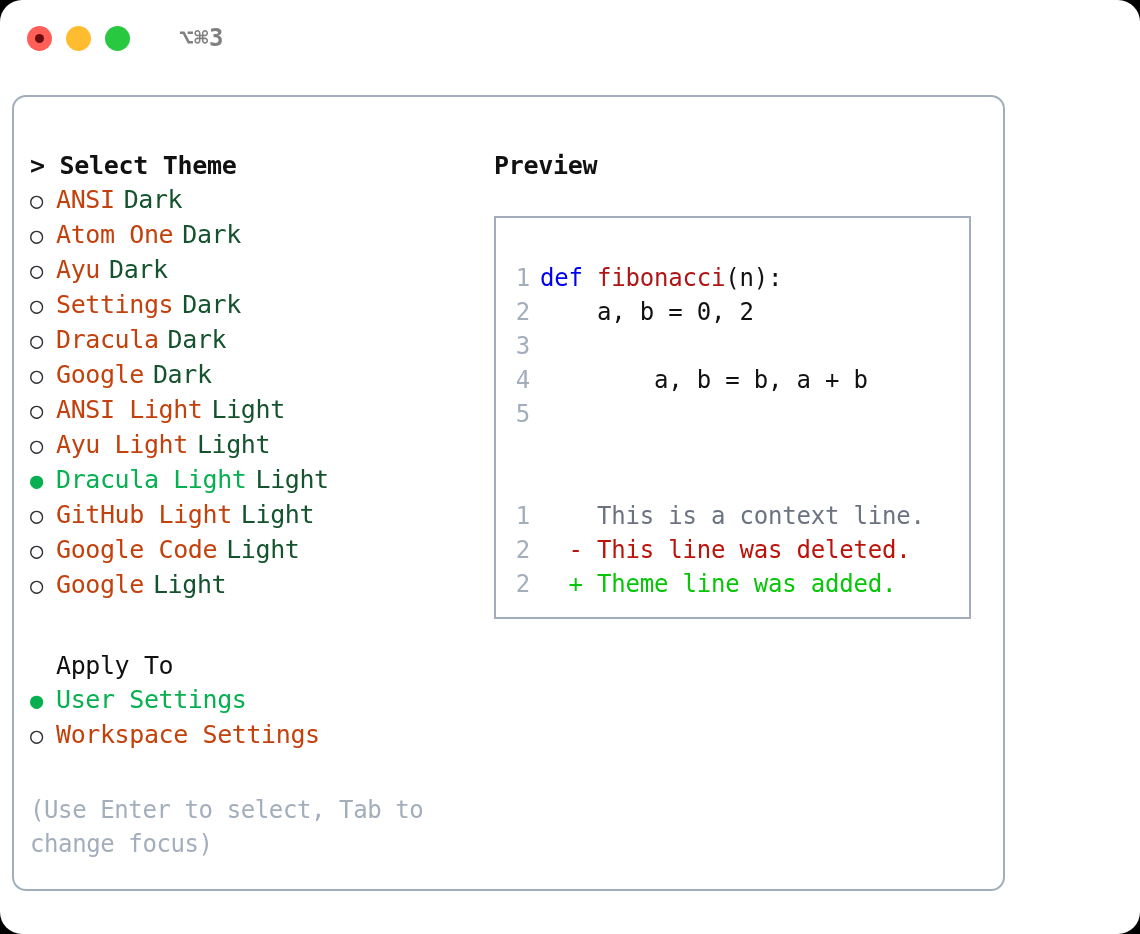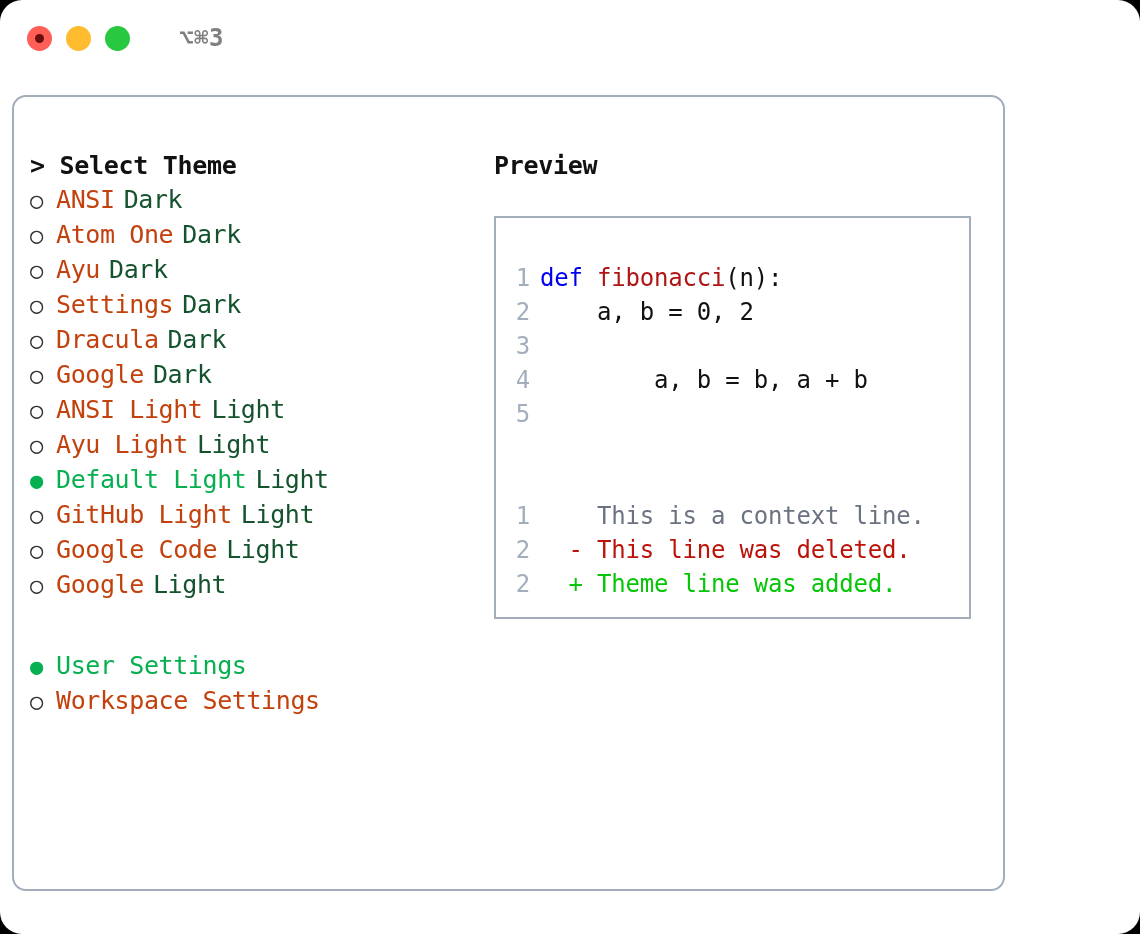--- a/index.html
+++ b/index.html
@@ -167,32 +167,34 @@
         <div class="list-header">&gt; Select Theme</div>
         <div id="theme-items">
             <div class="opt-row"><span class="marker">○</span><span class="opt-label">ANSI</span><span class="opt-variant">Dark</span></div>
             <div class="opt-row"><span class="marker">○</span><span class="opt-label">Atom One</span><span class="opt-variant">Dark</span></div>
             <div class="opt-row"><span class="marker">○</span><span class="opt-label">Ayu</span><span class="opt-variant">Dark</span></div>
             <div class="opt-row"><span class="marker">○</span><span class="opt-label">Settings</span><span class="opt-variant">Dark</span></div>
             <div class="opt-row"><span class="marker">○</span><span class="opt-label">Dracula</span><span class="opt-variant">Dark</span></div>
             <div class="opt-row"><span class="marker">○</span><span class="opt-label">Google</span><span class="opt-variant">Dark</span></div>
             <div class="opt-row"><span class="marker">○</span><span class="opt-label">ANSI Light</span><span class="opt-variant">Light</span></div>
             <div class="opt-row"><span class="marker">○</span><span class="opt-label">Ayu Light</span><span class="opt-variant">Light</span></div>
-            <div class="opt-row selected"><span class="marker">●</span><span class="opt-label">Default Light</span><span class="opt-variant">Light</span></div>
+            <div class="opt-row selected"><span class="marker">●</span><span class="opt-label">Dracula Light</span><span class="opt-variant">Light</span></div>
             <div class="opt-row"><span class="marker">○</span><span class="opt-label">GitHub Light</span><span class="opt-variant">Light</span></div>
             <div class="opt-row"><span class="marker">○</span><span class="opt-label">Google Code</span><span class="opt-variant">Light</span></div>
             <div class="opt-row"><span class="marker">○</span><span class="opt-label">Google</span><span class="opt-variant">Light</span></div>
           </div>
 
         <div class="section-gap"></div>
+        <div class="section-header">Apply To</div>
         <div id="apply-items">
             <div class="opt-row selected"><span class="marker">●</span><span class="opt-label">User Settings</span></div>
             <div class="opt-row"><span class="marker">○</span><span class="opt-label">Workspace Settings</span></div>
           </div>
 
+        <div id="hint">(Use Enter to select, Tab to change focus)</div>
       </div>
 
       <div id="right-col">
         <div id="preview-title">Preview</div>
         <div id="preview-box">
           <div id="code-block">
               <div class="code-line"><span class="lnum">1</span><span><span class="kw">def </span><span class="fn">fibonacci</span><span class="ctext">(n):</span></span></div>
               <div class="code-line"><span class="lnum">2</span><span><span class="ctext">    a, b = 0, 2</span></span></div>
               <div class="code-line"><span class="lnum">3</span></div>
               <div class="code-line"><span class="lnum">4</span><span><span class="ctext">        a, b = b, a + b</span></span></div>

